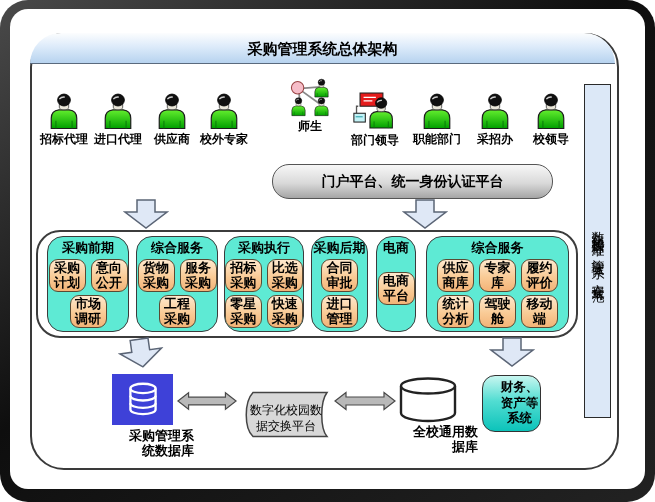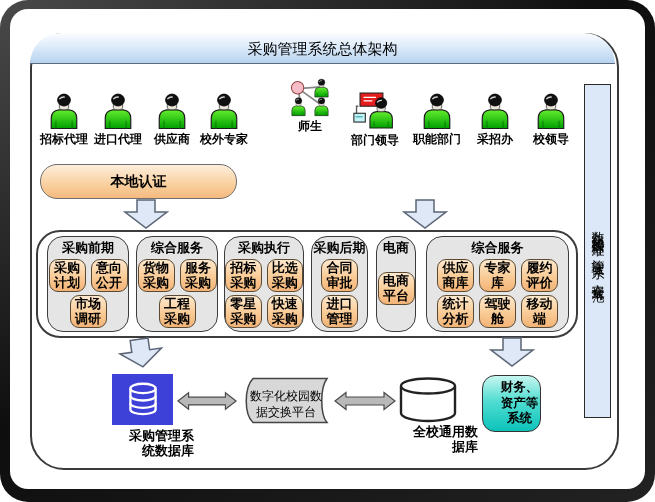--- a/index.html
+++ b/index.html
@@ -1,36 +1,36 @@
 <!DOCTYPE html>
 <html><head>
 <meta charset="utf-8">
 <style>
   html,body{margin:0;padding:0;background:#fff;}
   .stage{position:relative;width:655px;height:502px;font-family:"Liberation Sans","DejaVu Sans",sans-serif;color:#000;overflow:hidden;}
   .bezel{position:absolute;inset:0;border-radius:28px;background:linear-gradient(145deg,#4a4a4a,#0e0e0e 45%,#222);}
   .screen{position:absolute;left:10px;top:9px;right:10px;bottom:13px;background:#fff;border-radius:18px;}
   .panel{position:absolute;left:30px;top:33px;width:585px;height:433px;background:#fff;border:2px solid #3a3a3a;border-radius:34px;}
   .titlebar{position:absolute;left:30px;top:33px;width:585px;height:31px;border-radius:32px 32px 0 0;border-bottom:1.6px solid #5a6a7d;background:linear-gradient(#fcfdfe 0%,#ddebfa 45%,#b7d3ef 100%);box-sizing:border-box;}
-  .title{position:absolute;left:0;right:0;top:0;height:31px;line-height:31px;text-align:center;font-size:15px;font-weight:normal;}
+  .title{position:absolute;left:0;right:0;top:0;height:31px;line-height:31px;text-align:center;font-size:15px;font-weight:bold;}
   .user{position:absolute;width:64px;text-align:center;}
   .user svg{display:block;margin:0 auto;}
   .user .lbl{font-size:12px;font-weight:600;margin-top:1px;white-space:nowrap;}
   .authbar{position:absolute;height:35px;border:1.6px solid #6e6e6e;border-radius:17px;text-align:center;line-height:33px;font-size:14px;font-weight:bold;box-sizing:border-box;}
   .auth-local{left:40px;top:164px;width:197px;background:linear-gradient(#fdeedd 0%,#f9d2a2 55%,#f5b97e 100%);}
   .auth-portal{left:272px;top:164px;width:281px;background:linear-gradient(#f7f7f7 0%,#d9d9d9 55%,#a5a5a5 100%);border-color:#555;}
   .arrow-down{position:absolute;width:46px;height:30px;}
   .modpanel{position:absolute;left:36px;top:230px;width:542px;height:108px;background:#fff;border:2px solid #3c3c3c;border-radius:24px;box-sizing:border-box;}
-  .group{position:absolute;top:236px;height:96px;background:#e5e5e5;border:1.6px solid #3c3c3c;border-radius:16px;box-sizing:border-box;overflow:hidden;}
+  .group{position:absolute;top:236px;height:96px;background:#5eead4;border:1.6px solid #3c3c3c;border-radius:16px;box-sizing:border-box;overflow:hidden;}
   .group .gtitle{text-align:center;font-size:13px;font-weight:bold;margin-top:2px;height:17px;white-space:nowrap;}
   .grow{display:flex;justify-content:center;gap:5px;margin-top:3px;}
   .mbox{width:37px;height:33px;border:1.3px solid #5a4a33;border-radius:9px;background:linear-gradient(#fee9ce 0%,#f9cb96 55%,#f3b377 100%);display:flex;align-items:center;justify-content:center;text-align:center;font-size:13px;font-weight:bold;line-height:1.12;white-space:pre-line;box-sizing:border-box;}
   .bluedb{position:absolute;left:112px;top:374px;width:61px;height:51px;background:#3e41d8;display:flex;align-items:center;justify-content:center;}
   .dblabel{position:absolute;text-align:right;font-size:13px;font-weight:bold;line-height:1.18;white-space:pre-line;}
-  .exchange{position:absolute;left:240px;top:377px;width:92px;height:56px;}
+  .exchange{position:absolute;left:240px;top:391px;width:92px;height:56px;}
   .exchange .xlbl{position:absolute;inset:0;display:flex;align-items:center;justify-content:center;text-align:center;font-size:12px;line-height:1.3;white-space:pre-line;}
   .finance{position:absolute;left:482px;top:375px;width:59px;height:57px;border:1.6px solid #333;border-radius:13px;background:linear-gradient(#c8f6f0 0%,#52ddd2 45%,#0cc3ba 100%);display:flex;align-items:center;justify-content:center;text-align:center;font-size:12.5px;font-weight:bold;line-height:1.25;white-space:pre-line;box-sizing:border-box;padding-left:16px;}
   .banner{position:absolute;left:584px;top:84px;width:27px;height:334px;background:#dce8f7;border:1.2px solid #2a2a2a;box-sizing:border-box;display:flex;align-items:center;justify-content:center;}
   .banner .btxt{writing-mode:vertical-rl;font-size:13px;letter-spacing:2px;}
   .abs{position:absolute;}
 </style>
 </head>
 <body>
 
 <div class="stage">
@@ -117,21 +117,21 @@
       </svg>
     <div class="lbl">采招办</div>
   </div>
   <div class="user" style="left:519px;top:93px;">
     <svg viewBox="0 0 40 42" width="34" height="37">
         <use href="#personShape"></use>
       </svg>
     <div class="lbl">校领导</div>
   </div>
 
-  <div class="authbar auth-local">本地认证</div>
+  <div class="authbar auth-portal">门户平台、统一身份认证平台</div>
 
   <svg class="arrow-down" style="left:123px;top:199px;" viewBox="0 0 46 30">
     <path d="M14,1 H32 V13 H44 L23,29 L2,13 H14 Z" fill="#dfe8f6" stroke="#5b6576" stroke-width="1.5"></path>
   </svg>
   <svg class="arrow-down" style="left:402px;top:199px;" viewBox="0 0 46 30">
     <path d="M14,1 H32 V13 H44 L23,29 L2,13 H14 Z" fill="#dfe8f6" stroke="#5b6576" stroke-width="1.5"></path>
   </svg>
 
   <div class="modpanel"></div>
 

